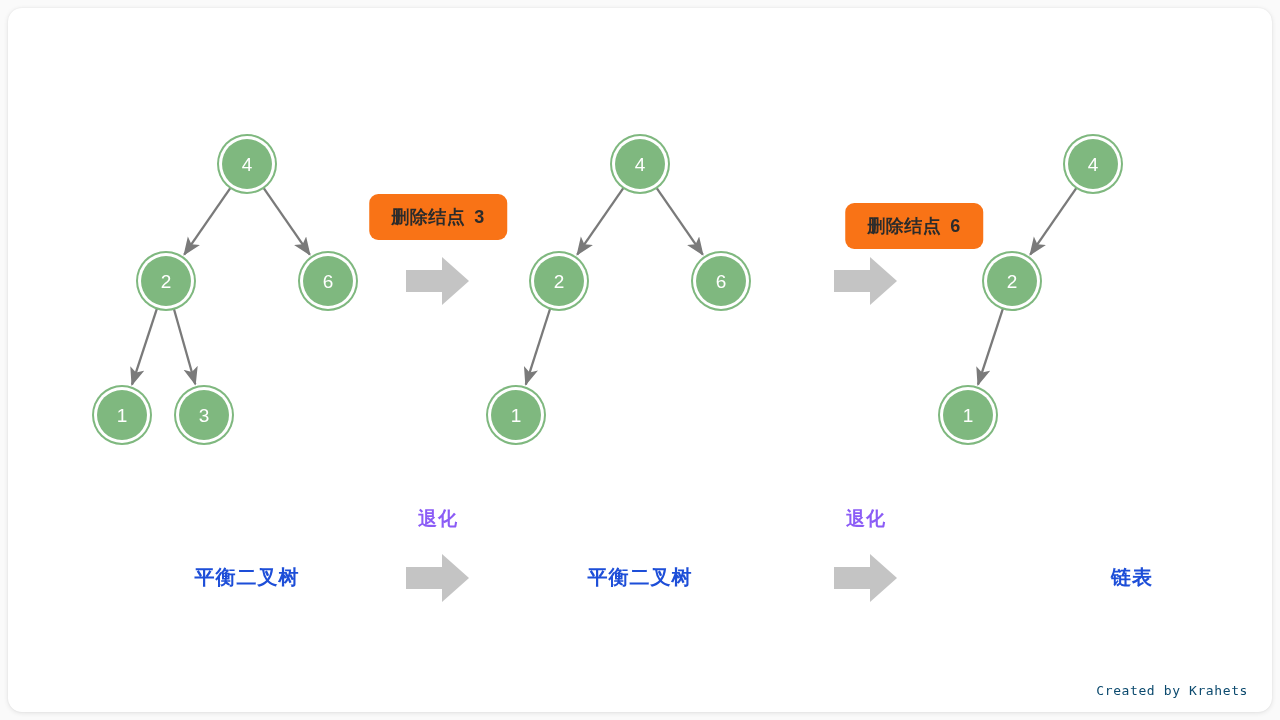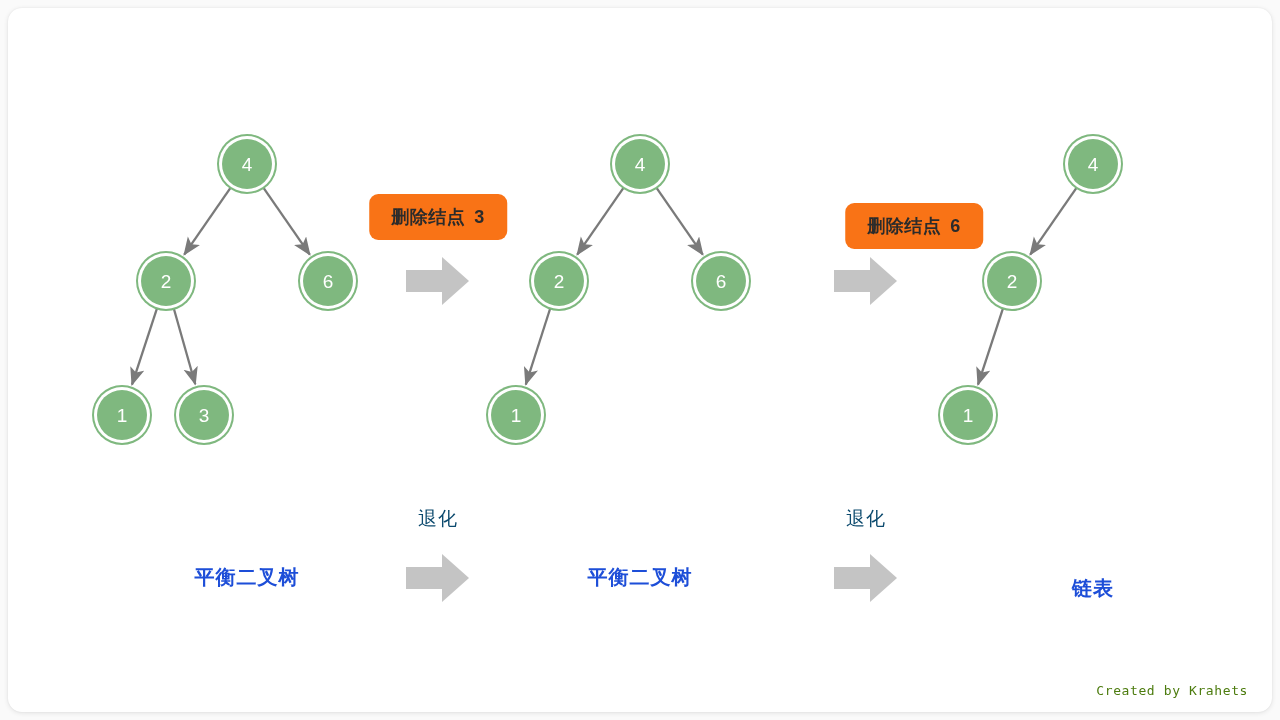--- a/index.html
+++ b/index.html
@@ -71,40 +71,40 @@
   .blockarrow {
     position: absolute;
     transform: translate(-50%, -50%);
     width: 64px;
     height: 52px;
   }
   .blockarrow svg { display: block; width: 100%; height: 100%; }
   .degrade-label {
     position: absolute;
     transform: translate(-50%, -50%);
-    color: #0c4a6e;
+    color: #8b5cf6;
     font-size: 19px;
-    font-weight: normal;
+    font-weight: bold;
     white-space: nowrap;
     letter-spacing: 1px;
   }
   .bottom-label {
     position: absolute;
     transform: translate(-50%, -50%);
     color: #1d4ed8;
     font-size: 20px;
     font-weight: bold;
     white-space: nowrap;
     letter-spacing: 1px;
   }
   #watermark {
     position: absolute;
     right: 32px;
     bottom: 22px;
-    color: #4d7c0f;
+    color: #0c4a6e;
     font-family: "DejaVu Sans Mono", "Liberation Mono", monospace;
     font-size: 13px;
     letter-spacing: 0.6px;
   }
 </style>
 </head>
 <body>
 
 <div id="card"></div>
 
@@ -169,17 +169,17 @@
         </svg>
       </div>
     </div>
   <div id="degrade-layer">
       <div class="degrade-label" style="left: 438px; top: 519px;">退化</div>
       <div class="degrade-label" style="left: 866px; top: 519px;">退化</div>
     </div>
   <div id="bottom-layer">
       <div class="bottom-label" style="left: 247px; top: 577px;">平衡二叉树</div>
       <div class="bottom-label" style="left: 640px; top: 577px;">平衡二叉树</div>
-      <div class="bottom-label" style="left: 1093px; top: 577px; margin-top: 11px;">链表</div>
+      <div class="bottom-label" style="left: 1132px; top: 577px;">链表</div>
     </div>
 
   <div id="watermark">Created by Krahets</div>
 </div>
 
 </body></html>

